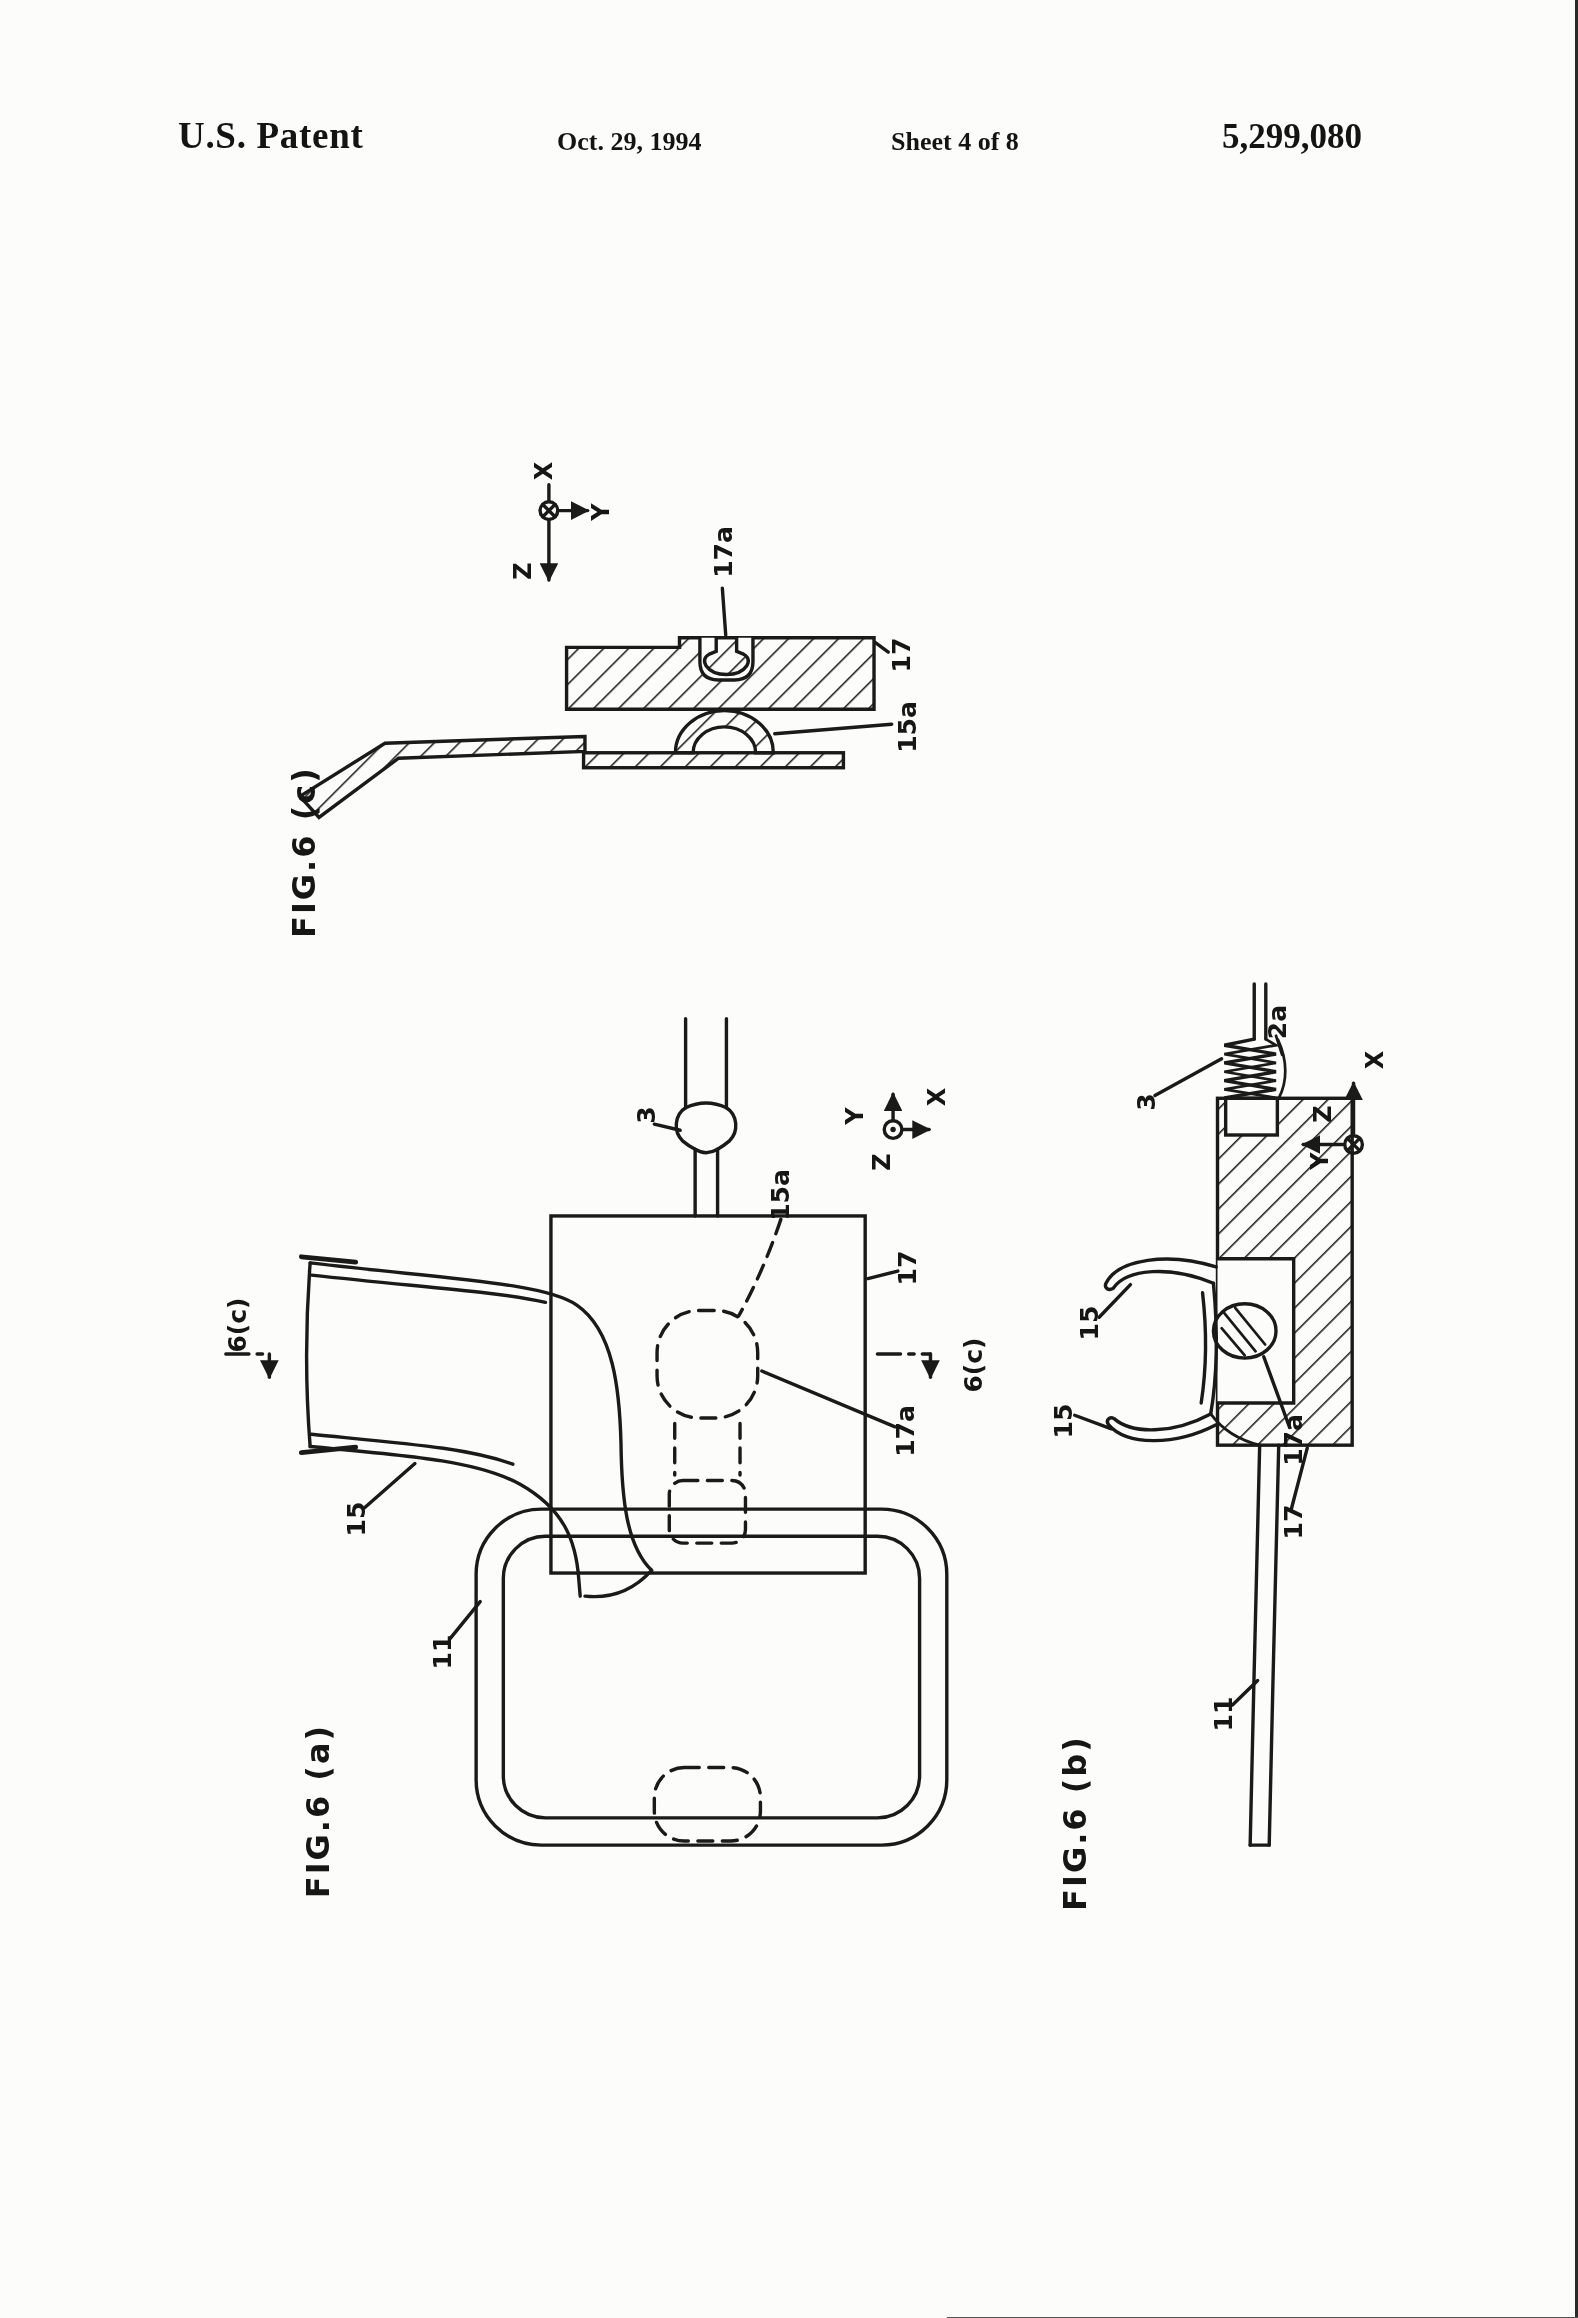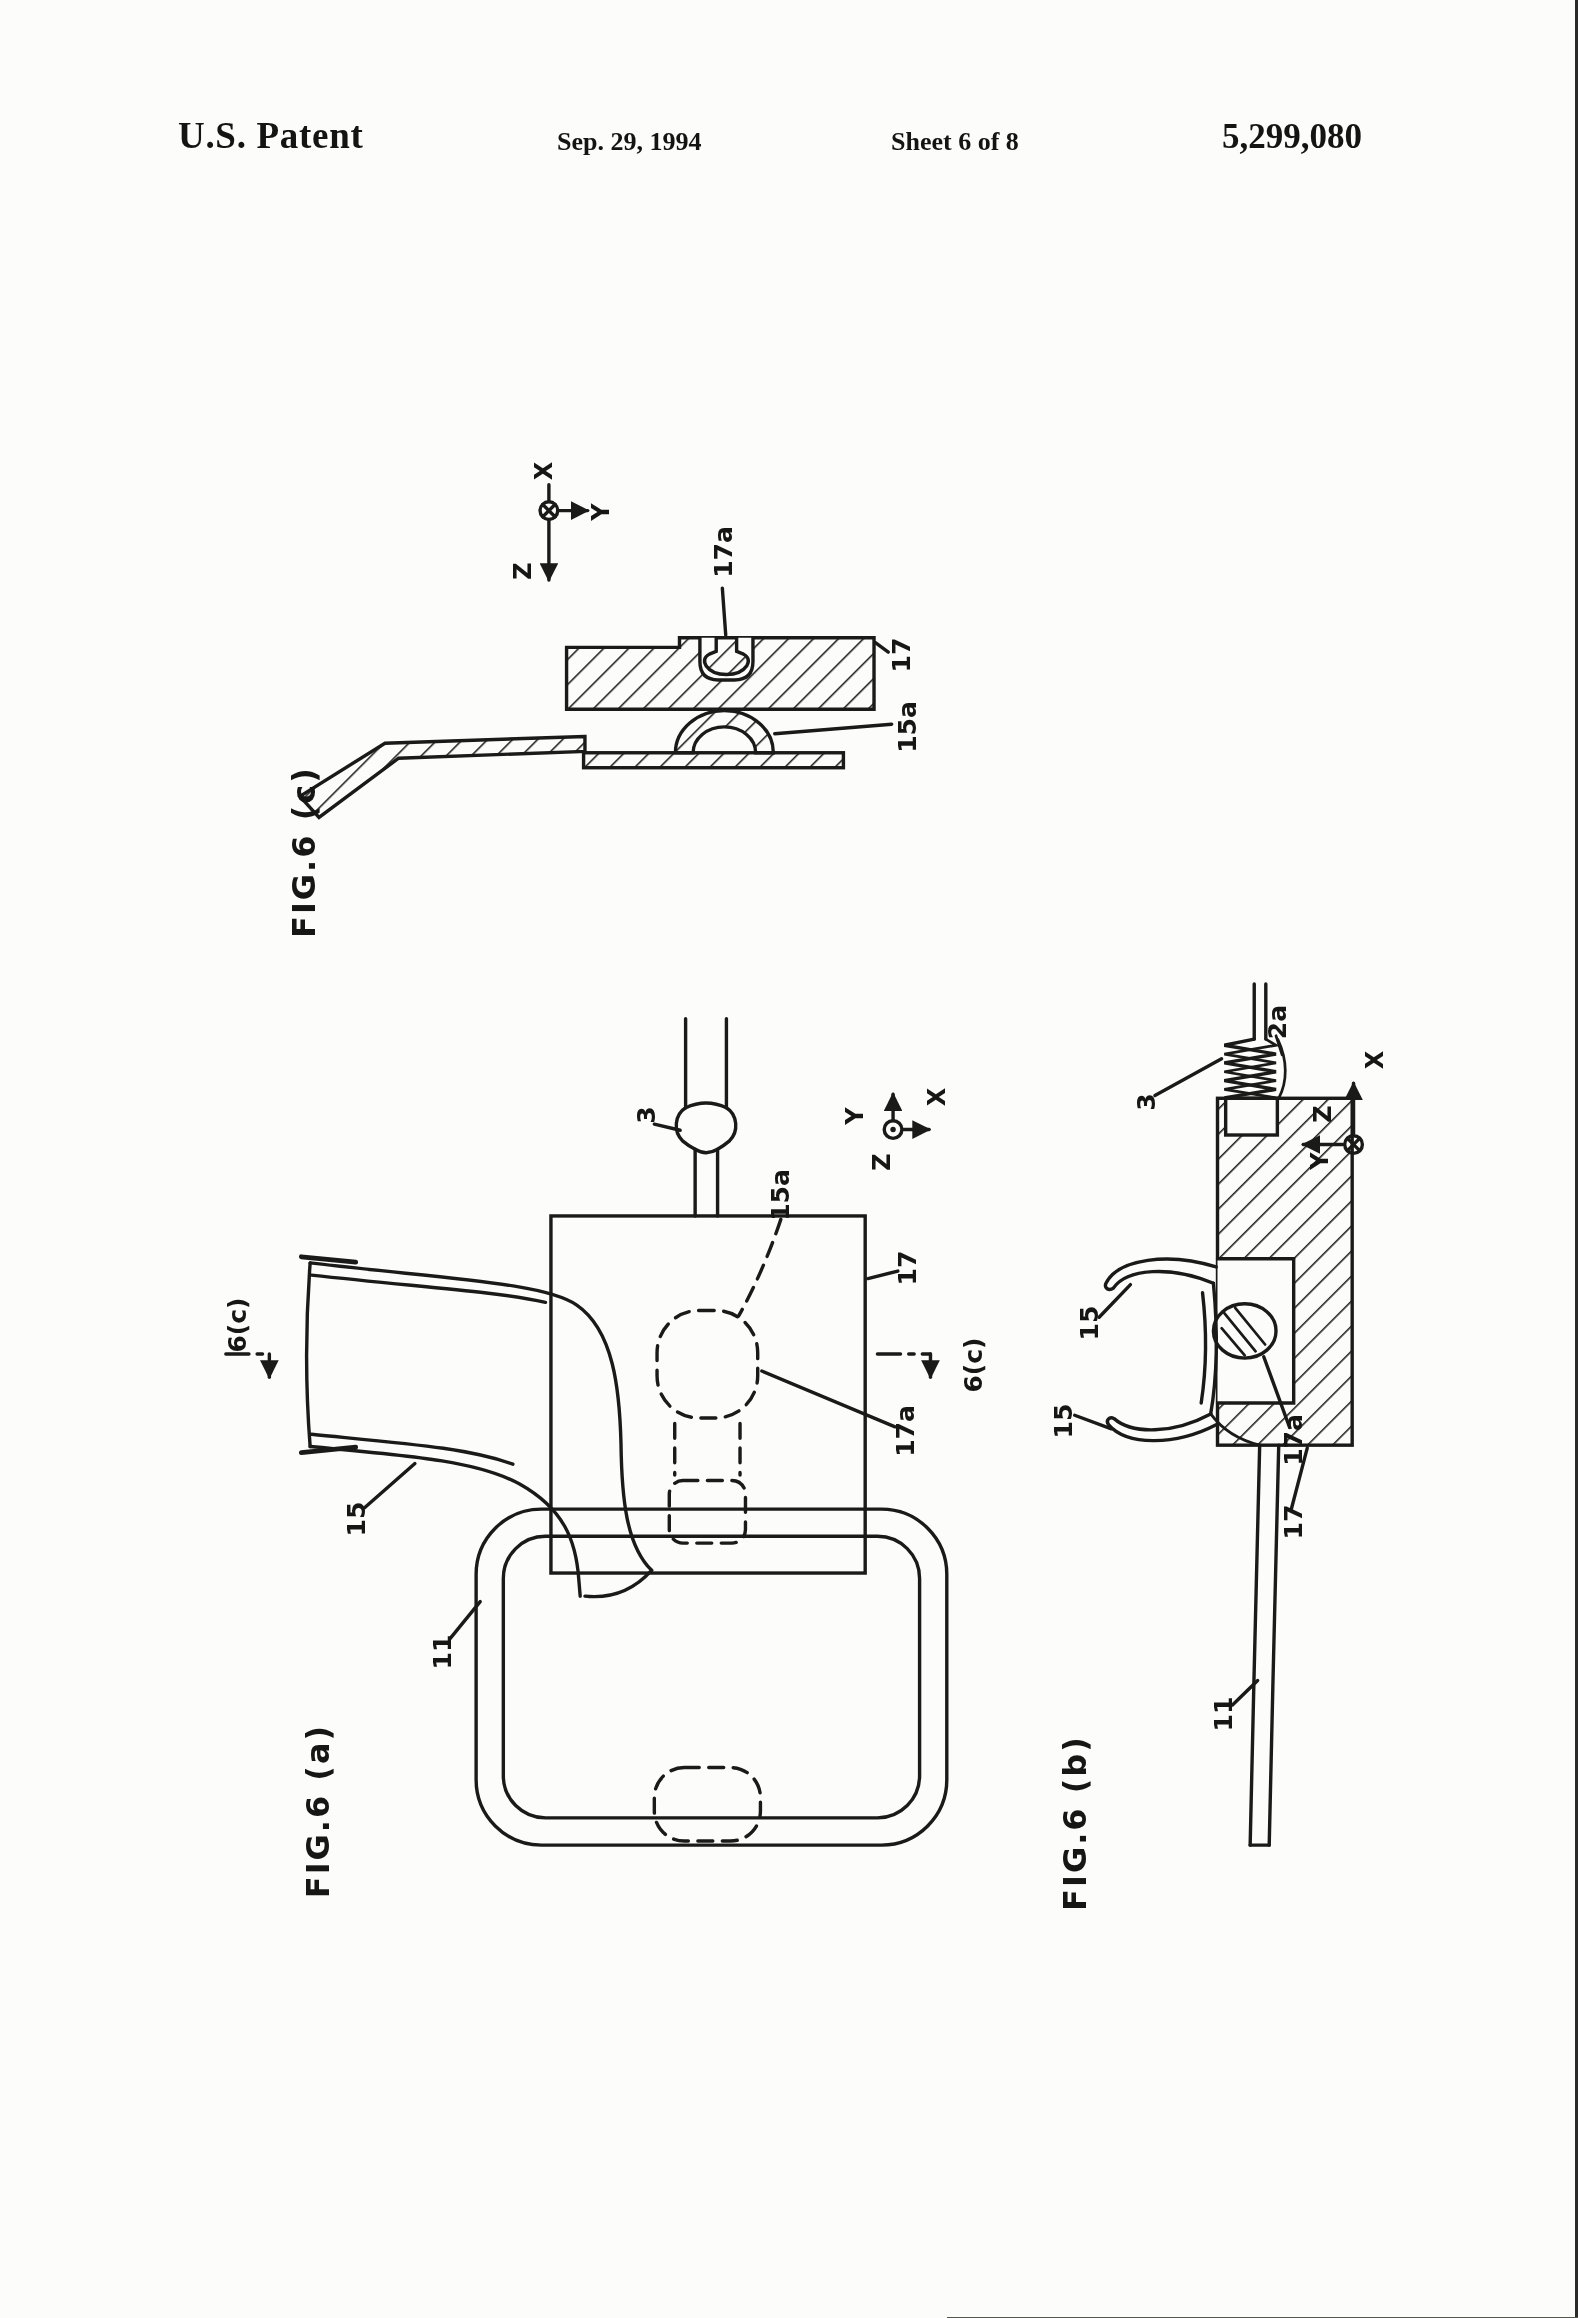--- a/index.html
+++ b/index.html
@@ -41,22 +41,22 @@
 
   svg.art { position:absolute; left:0; top:0; }
 </style>
 </head>
 <body>
 
 <div class="page">
 
   <div>
     <span class="hdr-text hdr-title">U.S. Patent</span>
-    <span class="hdr-text hdr-date">Sep. 29, 1994</span>
-    <span class="hdr-text hdr-sheet">Sheet 6 of 8</span>
+    <span class="hdr-text hdr-date">Oct. 29, 1994</span>
+    <span class="hdr-text hdr-sheet">Sheet 4 of 8</span>
     <span class="hdr-text hdr-number">5,299,080</span>
   </div>
 
   <svg class="art" width="1578" height="2319" viewBox="0 0 2320 3408">
     <defs>
       <pattern id="hatch" patternUnits="userSpaceOnUse" width="26" height="26" patternTransform="rotate(45)">
         <rect width="26" height="26" fill="#fcfcfa"></rect>
         <line x1="0" y1="0" x2="0" y2="26" stroke="#1a1a18" stroke-width="4.5"></line>
       </pattern>
       <marker id="arrow" viewBox="0 0 10 10" refX="9" refY="5" markerWidth="5.5" markerHeight="5.5" orient="auto-start-reverse">

